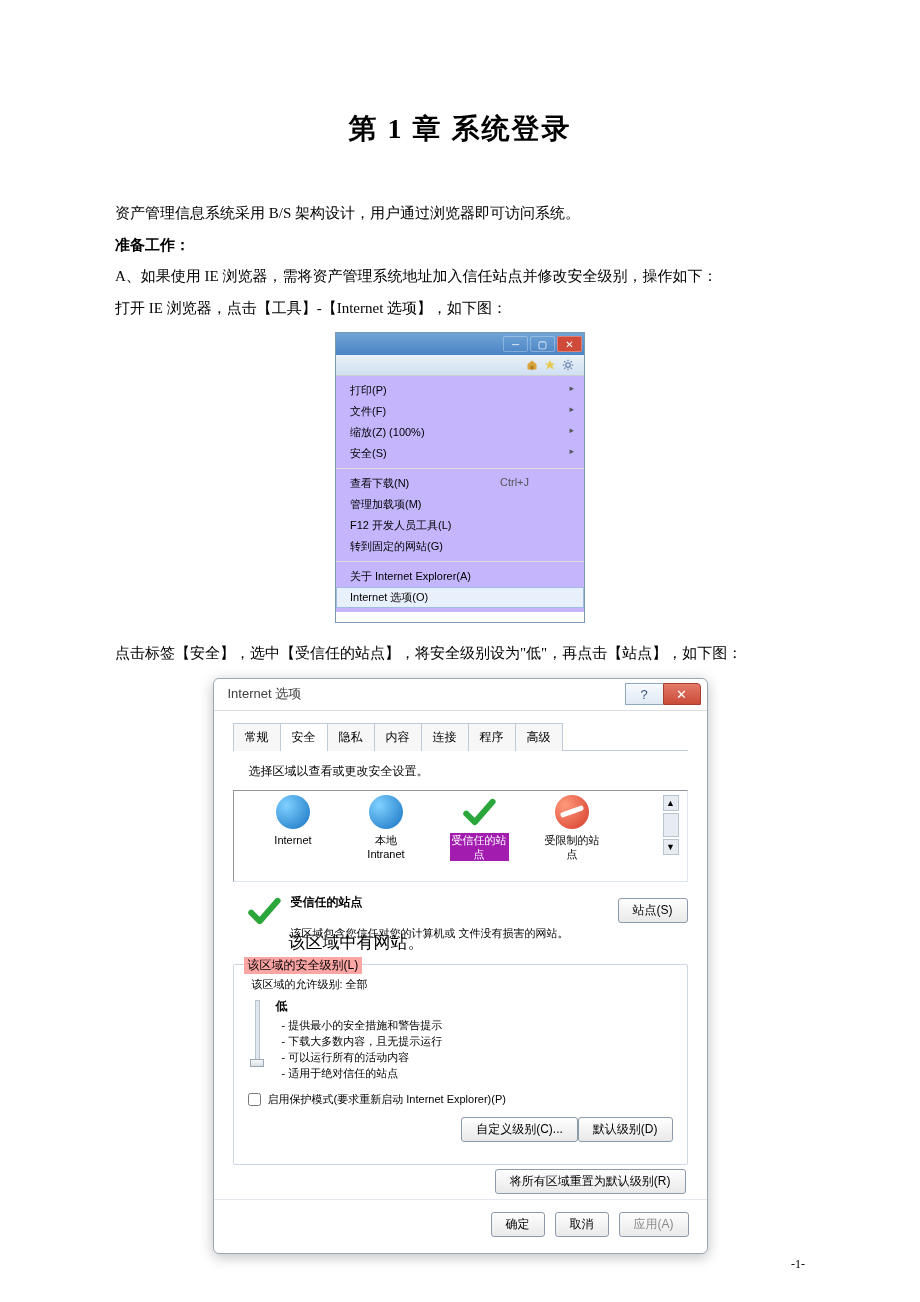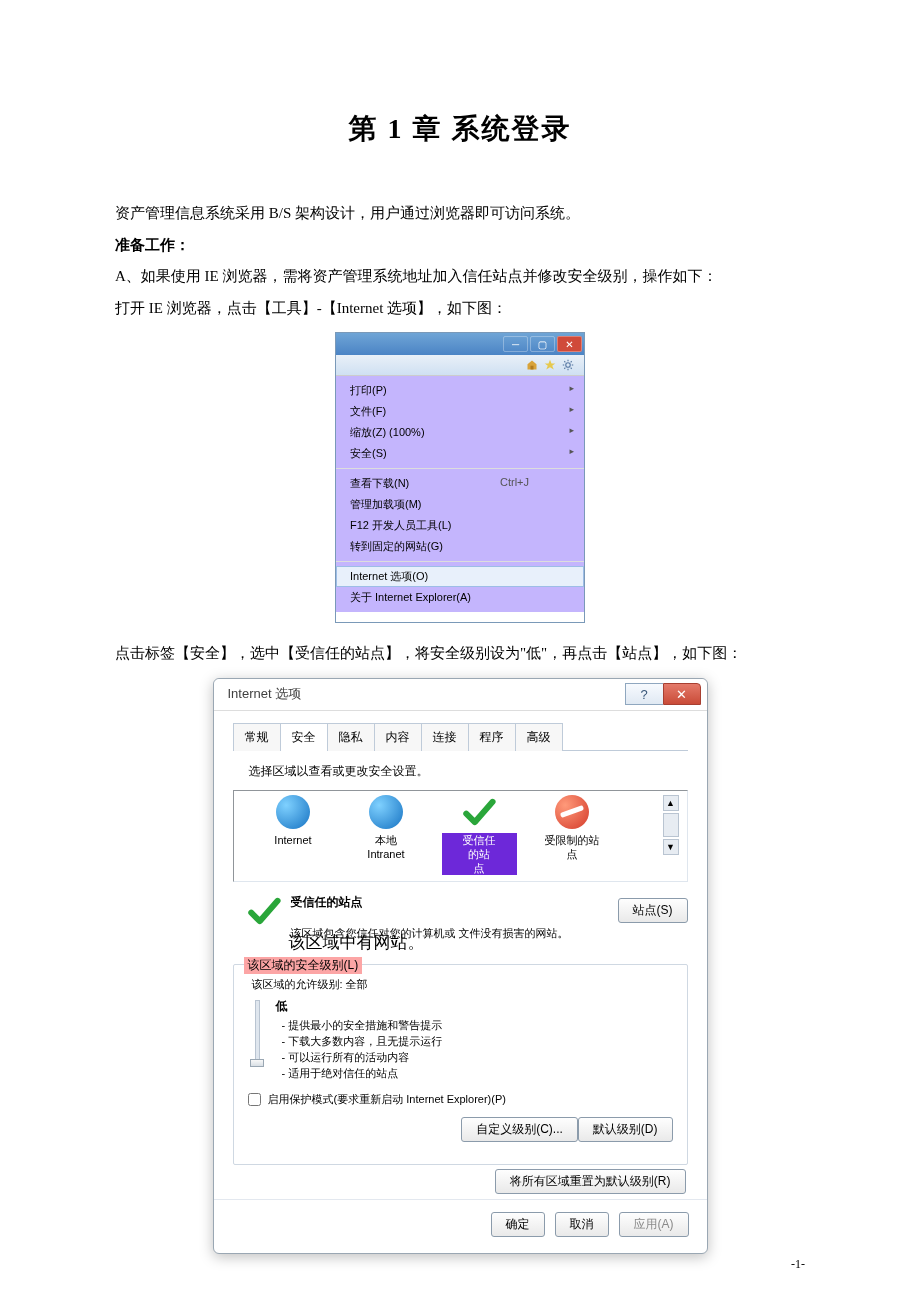--- a/index.html
+++ b/index.html
@@ -32,21 +32,21 @@
   .dlg-tbtn.close{background:linear-gradient(#e47a6a,#c94b38);color:#fff;border-color:#a73f31;border-radius:0 4px 0 0}
   .dlg-tbtn.help{border-radius:0;border-right:none}
   .dlg-body{padding:12px 18px 4px;border:1px solid #fff;border-top:none}
   .tabs{display:flex;border-bottom:1px solid #bfcbd9;margin-bottom:12px;font-size:12px}
   .tab{padding:5px 11px;border:1px solid #bfcbd9;border-bottom:none;background:#f7f7f7;margin-right:-1px;margin-bottom:-1px;color:#000}
   .tab.active{background:#fff;font-weight:normal;position:relative;z-index:2}
   .zone-instr{font-size:12px;margin:8px 0 10px 16px}
   .zones{display:flex;gap:18px;padding:4px 8px 8px 22px;border:1px inset #dfe6ee;position:relative;height:92px;align-items:flex-start}
   .zone{display:flex;flex-direction:column;align-items:center;font-size:11px;gap:4px;width:75px;text-align:center;line-height:1.3}
   .zone.selected{color:#fff}
-  .zone.selected .zn-label{background:#6d28d9;padding:0 18px}
+  .zone.selected .zn-label{background:#a21caf;padding:0 2px}
   .globe{width:34px;height:34px;border-radius:50%;background:radial-gradient(circle at 30% 30%,#7fd1ff,#1672c2)}
   .check{width:34px;height:34px}
   .check svg{width:100%;height:100%}
   .stop{width:34px;height:34px;border-radius:50%;background:radial-gradient(circle at 30% 30%,#ff9a7a,#d43a2a);position:relative}
   .stop::after{content:"";position:absolute;left:5px;right:5px;top:14px;height:5px;background:#fff;transform:rotate(-20deg);border-radius:2px}
   .zn-label{white-space:pre-line}
   .zone-scroll{display:flex;flex-direction:column;gap:2px;align-items:center;justify-content:space-between;height:60px;margin-left:auto}
   .zone-scroll-btn{width:16px;height:16px;background:#e7ecf2;border:1px solid #b9c4d1;font-size:9px;text-align:center;line-height:14px}
   .zone-scroll-bar{width:16px;flex:1;background:#e7ecf2;border:1px solid #b9c4d1}
   .zone-detail{display:flex;align-items:flex-start;gap:10px;margin:12px 0 4px 14px}
@@ -139,25 +139,25 @@
             <span>管理加载项(M)</span>
           </div>
         <div class="dd-item">
             <span>F12 开发人员工具(L)</span>
           </div>
         <div class="dd-item">
             <span>转到固定的网站(G)</span>
           </div>
       </div>
       <div class="dd-section">
+        <div class="dd-item">
+            <span>关于 Internet Explorer(A)</span>
+          </div>
         <div class="dd-item highlight">
             <span>Internet 选项(O)</span>
-          </div>
-        <div class="dd-item">
-            <span>关于 Internet Explorer(A)</span>
           </div>
       </div>
     </div>
     <div class="ie-menu-btm"></div>
   </div>
 </div>
 
 <p class="body-text">点击标签【安全】，选中【受信任的站点】，将安全级别设为"低"，再点击【站点】，如下图：</p>
 
 <div class="dialog-wrap">

